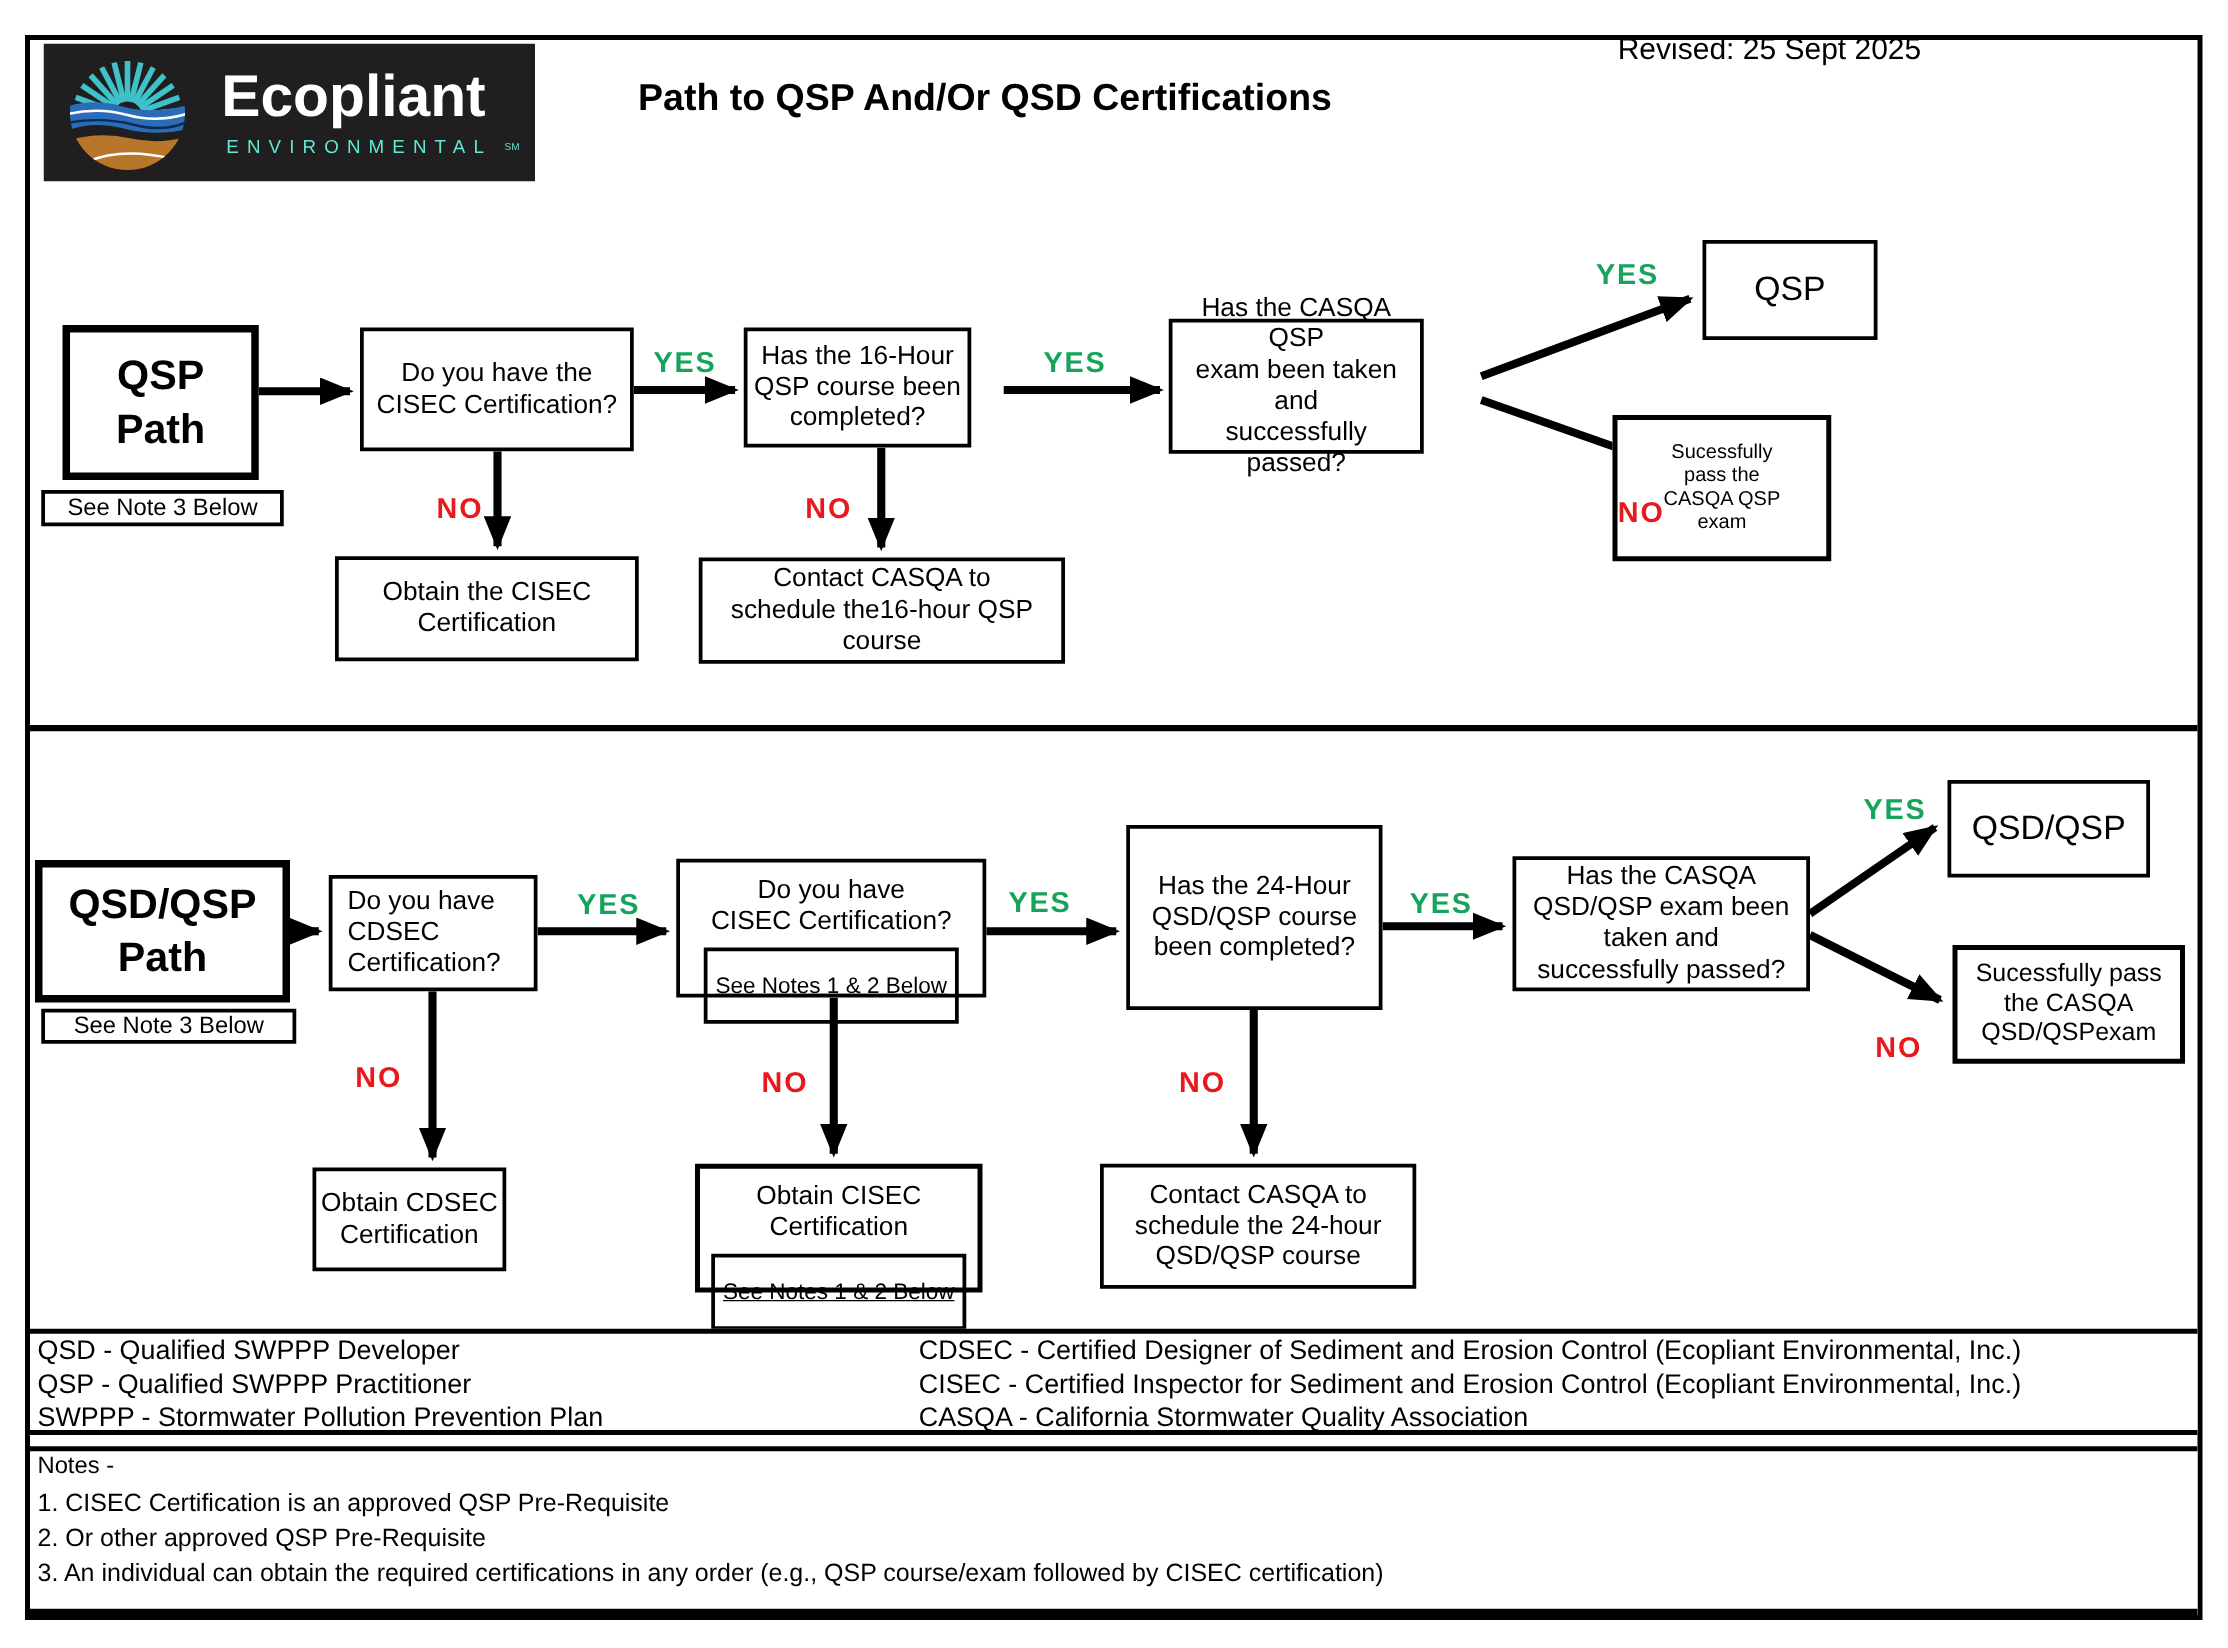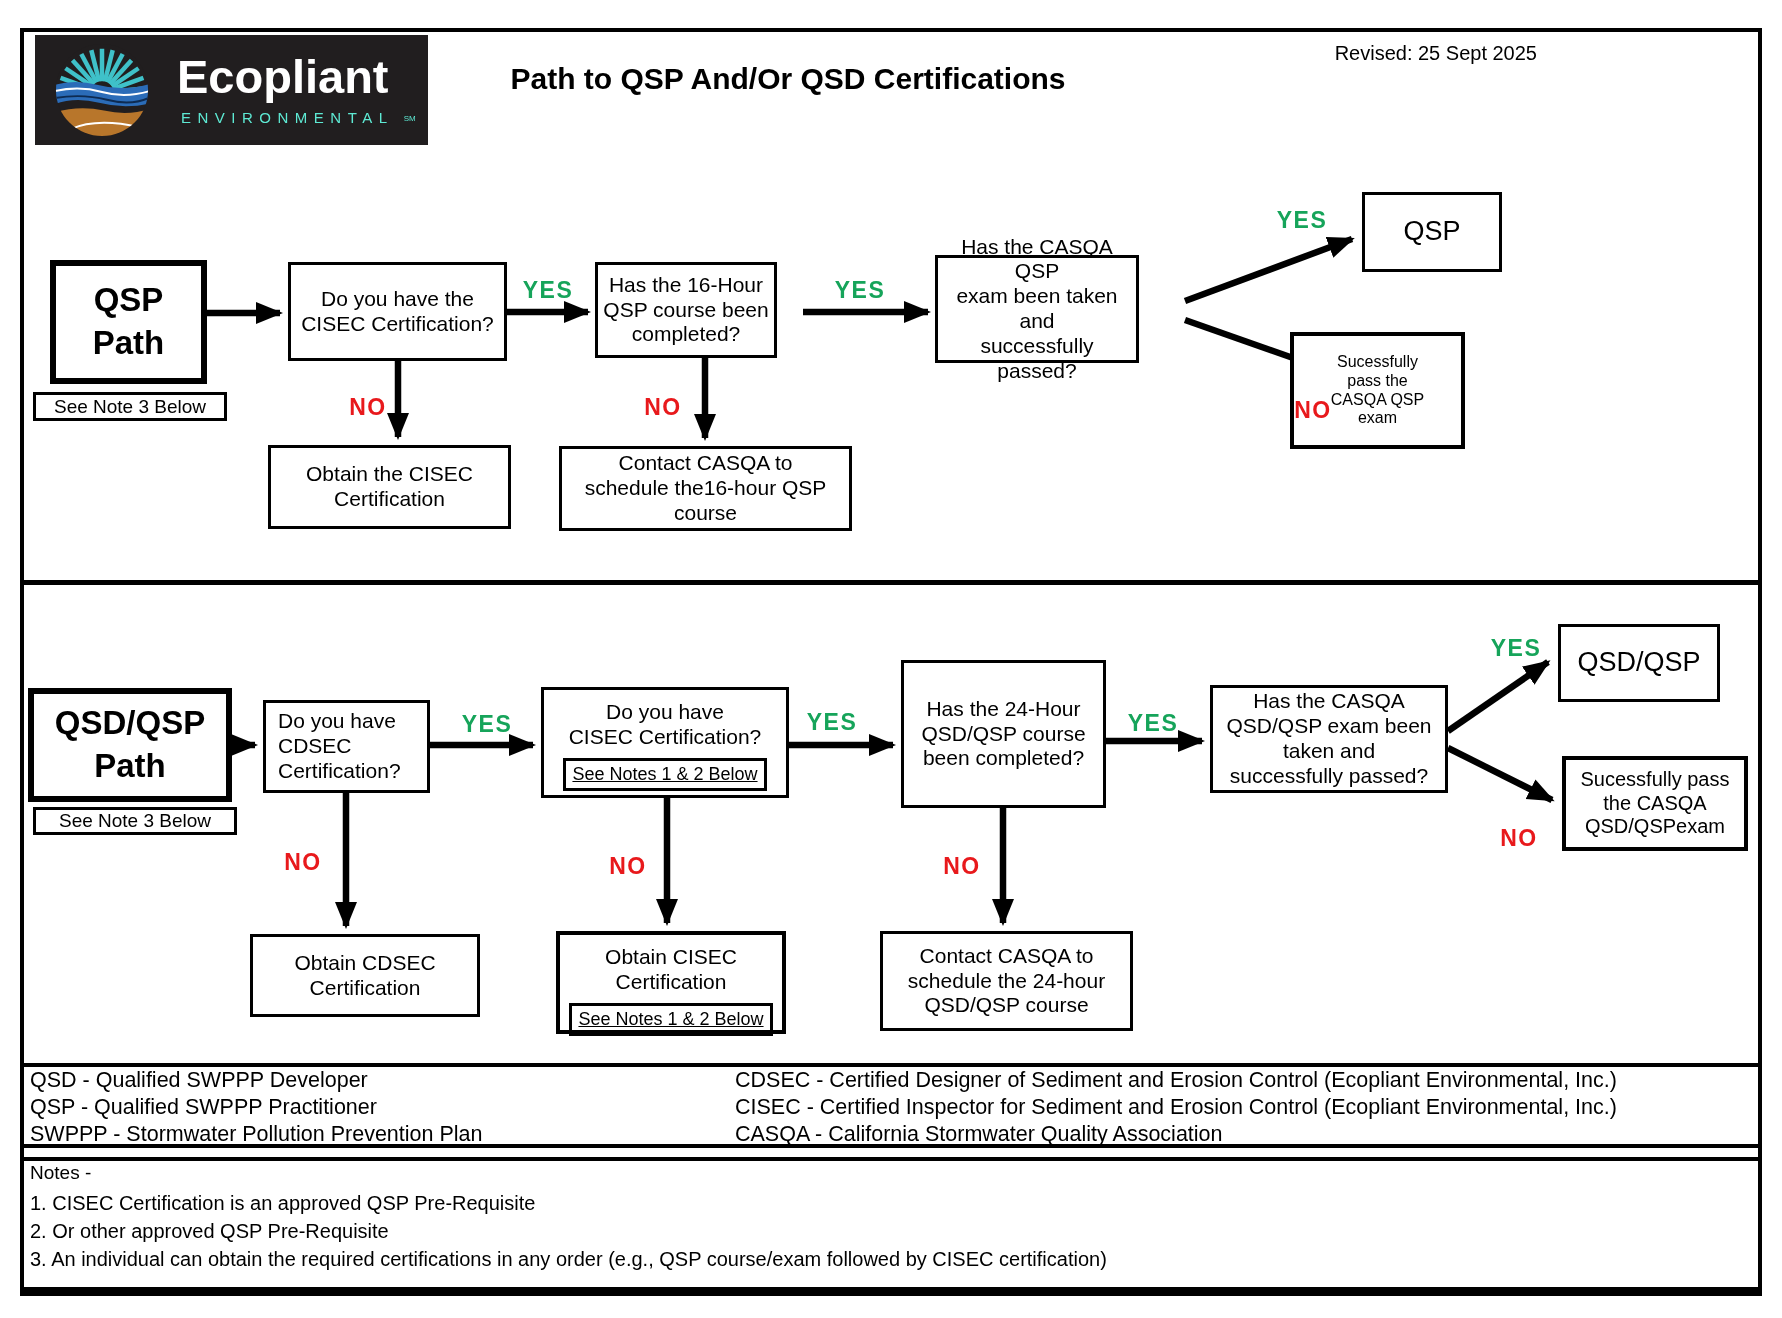--- a/index.html
+++ b/index.html
@@ -19,34 +19,34 @@
         font-size:21px;line-height:1.18;white-space:pre-line;box-sizing:border-box;}
   .fbox--start{border-width:6px;font-weight:bold;font-size:33px;line-height:1.3;}
   .fbox--result{font-size:27px;}
   .fbox--thick{border-width:4px;}
   .fbox--left{justify-content:flex-start;text-align:left;padding-left:12px;}
   .fbox--col{flex-direction:column;justify-content:flex-start;padding-top:10px;}
   .notebox{position:absolute;border:3px solid var(--ink);background:#fff;
         display:flex;align-items:center;justify-content:center;text-align:center;
         font-size:19px;box-sizing:border-box;}
   .innernote{border:3px solid var(--ink);font-size:18px;text-decoration:underline;
-        padding:3px 6px;margin-top:8px;white-space:nowrap;}
+        padding:17px 6px;margin-top:8px;white-space:nowrap;}
 
   .lab{position:absolute;transform:translate(-50%,-50%);font-weight:bold;
        font-size:23px;letter-spacing:1.5px;white-space:nowrap;}
   .lab.yes{color:var(--yes-green);}
   .lab.no{color:var(--no-red);}
 
   
   .logo-panel{left:35px;top:35px;width:393px;height:110px;background:var(--logo-bg);}
   .logo-name{position:absolute;left:142px;top:14px;color:#fff;font-weight:bold;font-size:47px;}
   .logo-sub{position:absolute;left:146px;top:74px;color:#5eead4;font-size:15px;letter-spacing:6.5px;}
   .logo-sm{font-size:8px;letter-spacing:0;vertical-align:2px;}
   .title{left:488px;top:62px;width:600px;text-align:center;font-weight:bold;font-size:30px;}
-  .revised{left:1287px;top:42px;width:250px;text-align:right;font-size:20px;}
+  .revised{left:1287px;top:26px;width:250px;text-align:right;font-size:24px;}
 
   
   .defs-box{left:24px;top:1063px;width:1734px;height:85px;border-top:4px solid var(--ink);
             border-bottom:4px solid var(--ink);box-sizing:border-box;background:#fff;}
   .def-line{position:absolute;font-size:21.5px;white-space:nowrap;}
   .notes-box{left:24px;top:1157px;width:1734px;height:135px;border-top:4px solid var(--ink);
              border-bottom:5px solid var(--ink);box-sizing:border-box;background:#fff;}
   .notes-heading{position:absolute;left:30px;top:1162px;font-size:19px;font-weight:normal;}
   .note-line{position:absolute;left:30px;font-size:20px;white-space:nowrap;}
 
@@ -180,21 +180,21 @@
     <div class="fbox" style="left:1210px;top:685px;width:238px;height:108px;">Has the CASQA
 QSD/QSP exam been
 taken and
 successfully passed?</div>
 
     <div class="fbox fbox--result" style="left:1558px;top:624px;width:162px;height:78px;">QSD/QSP</div>
     <div class="fbox fbox--thick" style="left:1562px;top:756px;width:186px;height:95px;font-size:20px;">Sucessfully pass
 the CASQA
 QSD/QSPexam</div>
 
-    <div class="fbox" style="left:250px;top:934px;width:230px;height:83px;">Obtain CDSEC
+    <div class="fbox" style="left:250px;top:934px;width:155px;height:83px;">Obtain CDSEC
 Certification</div>
 
     <div class="fbox fbox--col fbox--thick" style="left:556px;top:931px;width:230px;height:103px;">
       <span>Obtain CISEC
 Certification</span>
       <span class="innernote">See Notes 1 &amp; 2 Below</span>
     </div>
 
     <div class="fbox" style="left:880px;top:931px;width:253px;height:100px;">Contact CASQA to
 schedule the 24-hour

